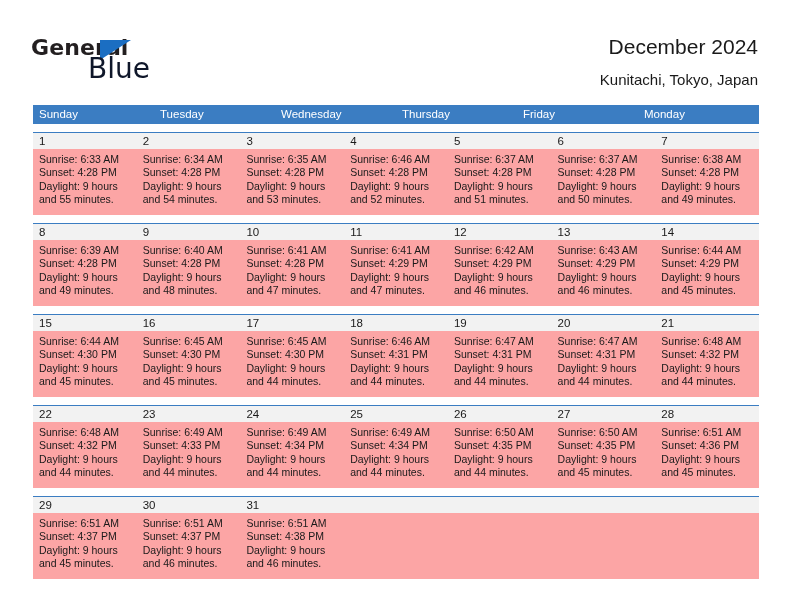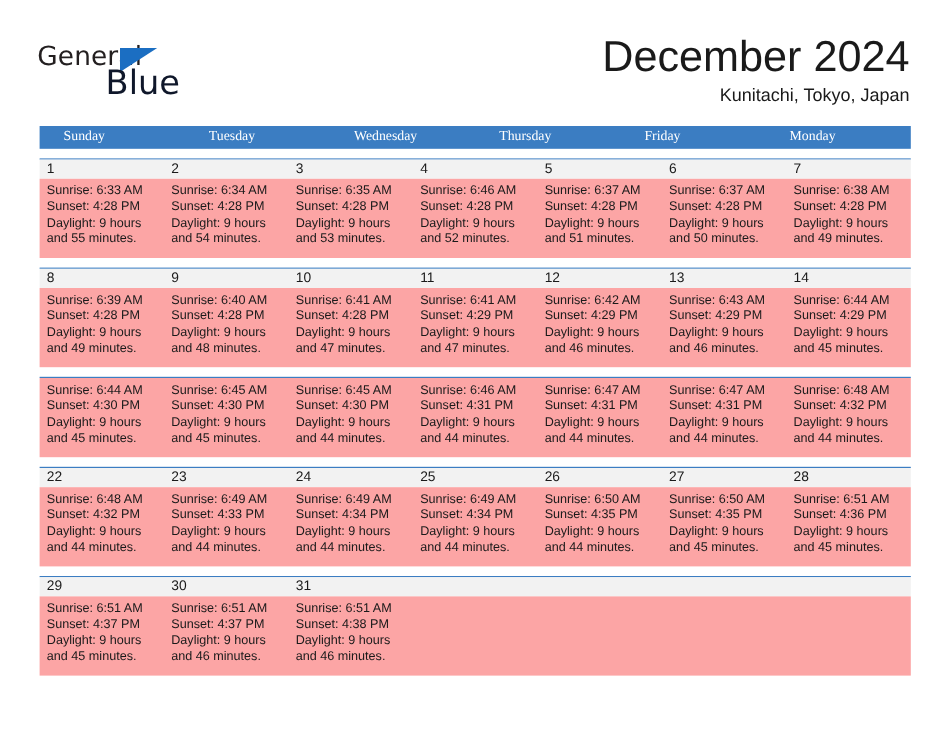--- a/index.html
+++ b/index.html
@@ -37,21 +37,21 @@
     height: 50px;
   }
   .brand-general {
     position: absolute;
     left: 0;
     top: 0;
     font-size: 22px;
     letter-spacing: 0.1px;
     color: #231f20;
     font-family: "DejaVu Sans", sans-serif;
-    font-weight: 400;
+    font-weight: 700;
     line-height: 24px;
   }
   .brand-triangle {
     position: absolute;
     left: 69px;
     top: 4px;
     width: 0;
     height: 0;
     border-left: 31px solid #1b6ec2;
     border-bottom: 20px solid transparent;
@@ -67,21 +67,21 @@
     line-height: 24px;
   }
 
   .titles {
     position: absolute;
     right: 34px;
     top: 28px;
     text-align: right;
   }
   .cal-title {
-    font-size: 36px;
+    font-size: 21px;
     font-weight: 400;
     color: #1a1a1a;
     line-height: 38px;
     white-space: nowrap;
   }
   .cal-subtitle {
     font-size: 15px;
     font-weight: 400;
     color: #1a1a1a;
     line-height: 20px;
@@ -101,24 +101,23 @@
     width: 100%;
     background: #3b7dc2;
     height: 19px;
   }
   .weekday {
     flex: 1 1 0;
     box-sizing: border-box;
     color: #ffffff;
     font-size: 11.5px;
     line-height: 19px;
-    padding-left: 20px;
+    padding-left: 6px;
     white-space: nowrap;
     overflow: hidden;
-    font-family: Liberation Serif, serif;
   }
 
   .week {
     width: 100%;
     border-top: 1.4px solid #3b7dc2;
     margin-top: 8px;
   }
   .week:first-of-type {
     margin-top: 0;
     border-top: none;
@@ -297,20 +296,29 @@
         <div class="cell">
           <div class="cell-line">Sunrise: 6:44 AM</div>
           <div class="cell-line">Sunset: 4:29 PM</div>
           <div class="cell-line">Daylight: 9 hours</div>
           <div class="cell-line">and 45 minutes.</div>
         </div>
       </div>
     </div>
 
     <div class="week">
+      <div class="week-days">
+        <div class="daynum">15</div>
+        <div class="daynum">16</div>
+        <div class="daynum">17</div>
+        <div class="daynum">18</div>
+        <div class="daynum">19</div>
+        <div class="daynum">20</div>
+        <div class="daynum">21</div>
+      </div>
       <div class="week-info">
         <div class="cell">
           <div class="cell-line">Sunrise: 6:44 AM</div>
           <div class="cell-line">Sunset: 4:30 PM</div>
           <div class="cell-line">Daylight: 9 hours</div>
           <div class="cell-line">and 45 minutes.</div>
         </div>
         <div class="cell">
           <div class="cell-line">Sunrise: 6:45 AM</div>
           <div class="cell-line">Sunset: 4:30 PM</div>

